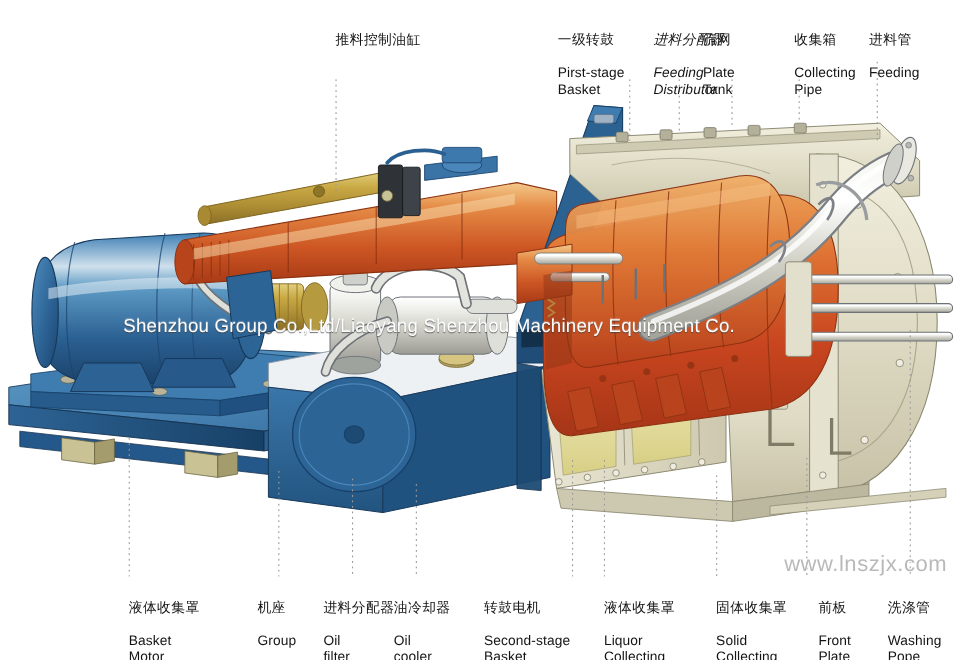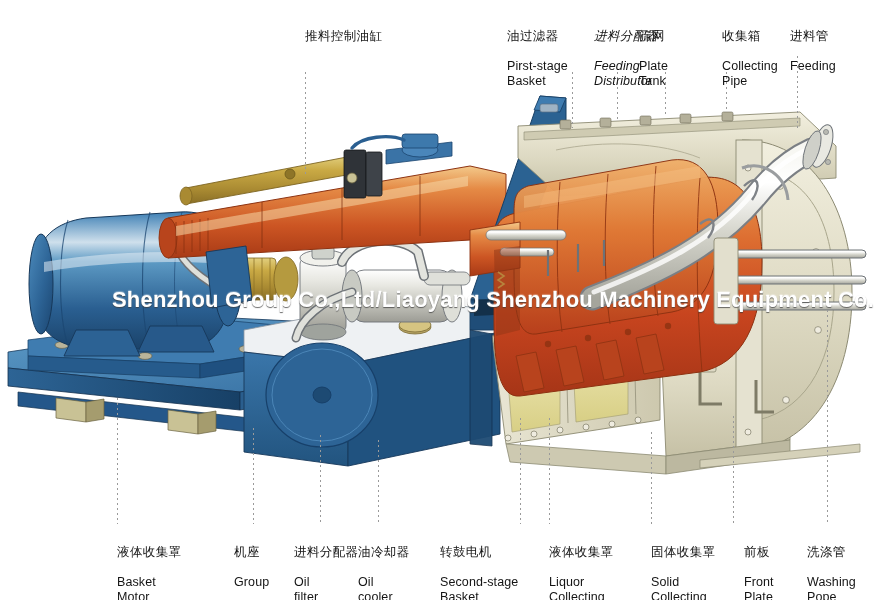--- a/index.html
+++ b/index.html
@@ -32,24 +32,24 @@
     position:absolute;
     width:1px;
     background-image:linear-gradient(to bottom,#9a9a9a 0 2px,rgba(0,0,0,0) 2px 5px);
     background-size:1px 5px;
     background-repeat:repeat-y;
   }
 
   
   .wm-main{
     position:absolute;left:112px;top:287px;width:700px;
-    font-size:22px;letter-spacing:.2px;
+    font-size:17px;letter-spacing:.2px;
     color:#ffffff;
     text-shadow:0 1px 1px rgba(60,60,60,.75),0 -1px 1px rgba(255,255,255,.35);
-    white-space:nowrap;pointer-events:none;font-weight:bold;
+    white-space:nowrap;pointer-events:none;
   }
   .wm-url{
     position:absolute;right:14px;bottom:10px;
     font-size:20px;color:#b9b9b9;letter-spacing:.5px;
     text-shadow:0 1px 0 #fff;
     white-space:nowrap;pointer-events:none;
   }
 
   svg.art{position:absolute;left:0;top:0;width:875px;height:600px;}
 </style>
@@ -453,21 +453,21 @@
   <div class="leader" style="left:520px;top:418px;height:106px;"></div>
   <div class="leader" style="left:549px;top:418px;height:106px;"></div>
   <div class="leader" style="left:651px;top:432px;height:92px;"></div>
   <div class="leader" style="left:733px;top:416px;height:108px;"></div>
   <div class="leader" style="left:827px;top:300px;height:224px;"></div>
 
   <div class="label" style="left:305px;top:12px;">
     <span class="cn">推料控制油缸</span>
   </div>
   <div class="label" style="left:507px;top:12px;">
-    <span class="cn">油过滤器</span>
+    <span class="cn">一级转鼓</span>
     <span class="en">Pirst-stage
 Basket</span>
   </div>
   <div class="label" style="left:594px;top:12px;font-style:italic;">
     <span class="cn">进料分配器</span>
     <span class="en">Feeding
 Distributor</span>
   </div>
   <div class="label" style="left:639px;top:12px;">
     <span class="cn">筛网</span>
@@ -525,14 +525,15 @@
     <span class="en">Front
 Plate</span>
   </div>
   <div class="label" style="left:807px;top:528px;">
     <span class="cn">洗涤管</span>
     <span class="en">Washing
 Pope</span>
   </div>
 
   <div class="wm-main">Shenzhou Group Co.,Ltd/Liaoyang Shenzhou Machinery Equipment Co.</div>
+  <div class="wm-url">www.lnszjx.com</div>
 
 </div>
 
 </body></html>

